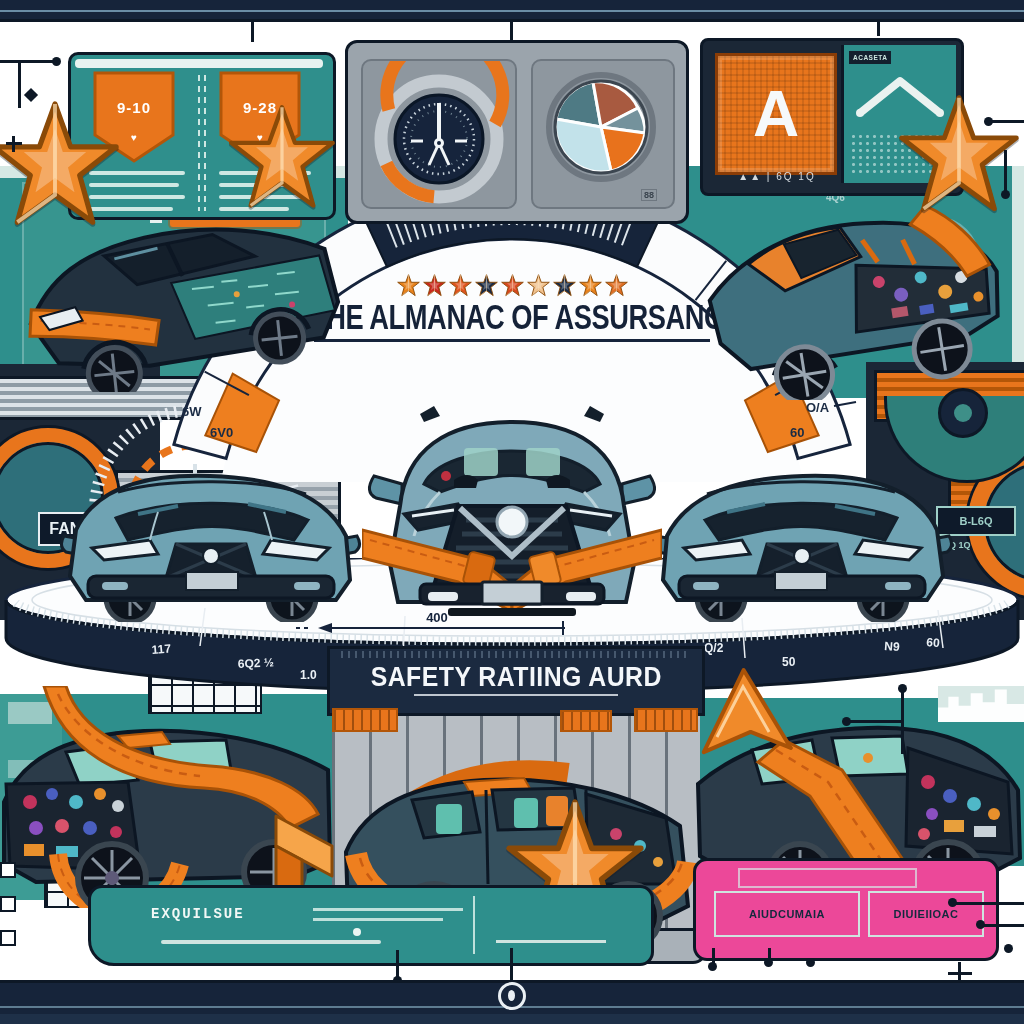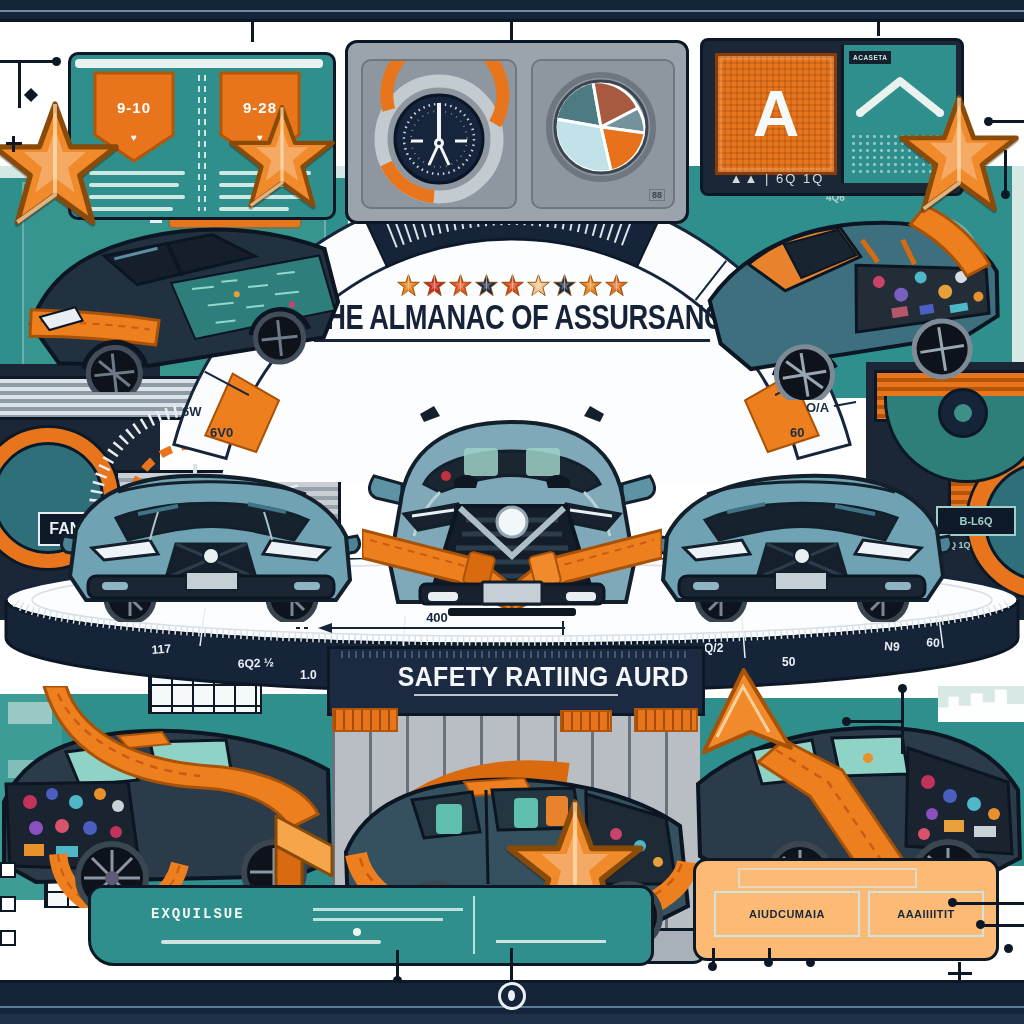--- a/index.html
+++ b/index.html
@@ -199,29 +199,29 @@
     <div class="abs" style="left:183px;top:16px;width:140px;height:146px;background:#8E979F;border:2px solid #6E7780;border-radius:10px;">
       <svg width="140" height="146" viewBox="0 0 140 146">
         <circle cx="68" cy="66" r="52" fill="none" stroke="#6E7780" stroke-width="6"></circle>
         <path d="M68,66 L60,21 A46,46 0 0 0 23,58 Z" fill="#4E7A84" stroke="#FDFEFE" stroke-width="3"></path>
         <path d="M68,66 L60,21 A46,46 0 0 1 105,47 Z" fill="#A85A40" stroke="#FDFEFE" stroke-width="3"></path>
         <path d="M68,66 L105,47 A46,46 0 0 1 112,72 Z" fill="#74929C" stroke="#FDFEFE" stroke-width="3"></path>
         <path d="M68,66 L112,72 A46,46 0 0 1 78,110 Z" fill="#E8721C" stroke="#FDFEFE" stroke-width="3"></path>
         <path d="M68,66 L78,110 A46,46 0 0 1 23,58 Z" fill="#C2E2EA" stroke="#FDFEFE" stroke-width="3"></path>
         <circle cx="68" cy="66" r="46" fill="none" stroke="#3C4650" stroke-width="3"></circle>
       </svg>
-      <div class="abs" style="right:8px;bottom:6px;font-size:9px;font-weight:bold;color:#3A444E;border:1px solid #6E7780;padding:0 2px;">88</div>
+      <div class="abs" style="right:16px;bottom:6px;font-size:9px;font-weight:bold;color:#3A444E;border:1px solid #6E7780;padding:0 2px;">88</div>
     </div>
   </div>
 
   <div class="abs" style="left:700px;top:38px;width:258px;height:152px;background:#1B2736;border:3px solid #0D1826;border-radius:8px;z-index:4;">
     <div class="abs" style="left:12px;top:12px;width:116px;height:116px;background:#E8751C;background-image:repeating-linear-gradient(0deg,rgba(0,0,0,.1) 0 2px,transparent 2px 6px),repeating-linear-gradient(90deg,rgba(0,0,0,.1) 0 2px,transparent 2px 6px);border:3px solid #8A3C06;box-shadow:inset 0 0 0 4px rgba(255,255,255,.15);display:flex;align-items:center;justify-content:center;">
       <span style="font-size:64px;font-weight:bold;color:#F6F9FA;">A</span>
     </div>
-    <div class="abs" style="left:14px;top:130px;width:120px;text-align:center;color:#E8EEF2;font-size:13px;letter-spacing:2px;opacity:.9;">▲▲ | 6Q  1Q</div>
+    <div class="abs" style="left:14px;top:130px;width:120px;text-align:center;color:#E8EEF2;font-size:10px;letter-spacing:2px;opacity:.9;">▲▲ | 6Q  1Q</div>
     <div class="abs" style="left:138px;top:4px;width:112px;height:138px;background:#2E8F8C;border-left:3px solid #0D1826;">
       <div class="abs chip" style="left:5px;top:6px;height:13px;padding:0 4px;background:#13202E;color:#CFE8E3;font-size:6.5px;letter-spacing:.5px;">
           <span>ACASETA</span>
         </div>
       <svg class="abs" style="left:4px;top:22px;" width="104" height="58" viewBox="0 0 104 58">
         <polyline points="12,46 52,14 92,46" fill="none" stroke="#EAF2F0" stroke-width="8" stroke-linejoin="round"></polyline>
         <circle cx="12" cy="46" r="4" fill="#EAF2F0"></circle>
           <circle cx="92" cy="46" r="4" fill="#EAF2F0"></circle>
       </svg>
       <div class="abs" style="left:6px;top:88px;width:100px;height:42px;background-image:radial-gradient(circle,rgba(230,245,242,.55) 1.2px,transparent 1.8px);background-size:7px 7px;"></div>
@@ -421,21 +421,21 @@
     <path d="M8,152 L110,180 M190,180 L292,152" stroke="#C95C12" stroke-width="2" stroke-dasharray="7 6" fill="none"></path>
     <rect x="104" y="166" width="26" height="32" rx="4" fill="#D96A10" stroke="#A85207" stroke-width="2" transform="rotate(14 117 182)"></rect>
     <rect x="170" y="166" width="26" height="32" rx="4" fill="#F08A2A" stroke="#A85207" stroke-width="2" transform="rotate(-14 183 182)"></rect>
     <rect x="58" y="196" width="184" height="20" rx="6" fill="#18222E" stroke="#0D1724" stroke-width="3"></rect>
     <rect x="120" y="194" width="60" height="22" rx="2" fill="#C4CFD6" stroke="#131F2B" stroke-width="3"></rect>
     <rect x="66" y="204" width="30" height="9" rx="4" fill="#E8EEF2"></rect>
       <rect x="204" y="204" width="30" height="9" rx="4" fill="#E8EEF2"></rect>
     <rect x="86" y="220" width="128" height="8" rx="3" fill="#10181F"></rect>
   </svg>
 
-  <div class="abs" style="left:327px;top:646px;width:372px;height:64px;background:#1B2A40;border:3px solid #0D1826;z-index:7;text-align:right;">
+  <div class="abs" style="left:327px;top:646px;width:372px;height:64px;background:#1B2A40;border:3px solid #0D1826;z-index:7;text-align:center;">
     <div style="width:94%;height:7px;margin:2px auto 0;background:repeating-linear-gradient(90deg,#46586E 0 2px,transparent 2px 7px);"></div>
     <span style="display:inline-block;margin-top:4px;color:#F4F7FA;font-size:27px;font-weight:bold;letter-spacing:.5px;transform:scaleX(.92);white-space:nowrap;">SAFETY RATIING AURD</span>
     <div style="width:55%;height:2px;background:#E8EDF2;opacity:.8;margin:1px auto 0;"></div>
   </div>
   <div class="abs patch" style="left:332px;top:708px;width:62px;height:20px;z-index:7;"></div>
   <div class="abs patch" style="left:560px;top:710px;width:48px;height:18px;z-index:7;"></div>
   <div class="abs patch" style="left:634px;top:708px;width:60px;height:20px;z-index:7;"></div>
 
   <div class="abs" style="left:333px;top:928px;width:368px;height:30px;background:#A9B1B8;border:3px solid #0D1826;border-radius:0 0 14px 14px;z-index:4;"></div>
 
@@ -564,27 +564,27 @@
   <div class="abs" style="left:88px;top:885px;width:560px;height:75px;background:#2E8F8C;border:3px solid #0D1826;border-radius:14px 14px 14px 26px;z-index:6;">
     <div class="abs" style="left:60px;top:18px;color:#F2F8F6;font-family:'Liberation Mono',monospace;font-size:14px;font-weight:bold;letter-spacing:2px;">EXQUILSUE</div>
     <div class="abs" style="left:222px;top:20px;width:150px;height:3px;background:#BFE0DB;"></div>
     <div class="abs" style="left:222px;top:30px;width:130px;height:3px;background:#BFE0DB;"></div>
     <div class="abs" style="left:70px;top:52px;width:220px;height:4px;background:#CFE4E0;border-radius:2px;"></div>
     <div class="abs" style="left:262px;top:40px;width:8px;height:8px;border-radius:50%;background:#EAF5F2;"></div>
     <div class="abs" style="left:382px;top:8px;width:2px;height:58px;background:#BFE0DB;"></div>
     <div class="abs" style="left:405px;top:52px;width:110px;height:3px;background:#CFE4E0;"></div>
   </div>
 
-  <div class="abs" style="left:693px;top:858px;width:300px;height:97px;background:#fdba74;border:3px solid #0D1826;border-radius:14px;z-index:6;">
+  <div class="abs" style="left:693px;top:858px;width:300px;height:97px;background:#ec4899;border:3px solid #0D1826;border-radius:14px;z-index:6;">
     <div class="abs" style="left:42px;top:7px;width:175px;height:16px;border:2px solid rgba(216,232,229,.7);"></div>
     <div class="abs chip" style="left:18px;top:30px;width:142px;height:42px;border:2px solid #CFE4E0;color:#13293D;font-size:11px;letter-spacing:.5px;">
         <span>AIUDCUMAIA</span>
       </div>
     <div class="abs chip" style="left:172px;top:30px;width:112px;height:42px;border:2px solid #CFE4E0;color:#13293D;font-size:11px;letter-spacing:.5px;">
-        <span>AAAIIIITIT</span>
+        <span>DIUIEIIOAC</span>
       </div>
   </div>
 
   <div class="abs navyline" style="left:251px;top:0;width:3px;height:42px;z-index:8;"></div>
   <div class="abs navyline" style="left:510px;top:0;width:3px;height:40px;z-index:8;"></div>
   <div class="abs navyline" style="left:877px;top:0;width:3px;height:36px;z-index:8;"></div>
   <div class="abs navyline" style="left:0;top:60px;width:56px;height:3px;z-index:8;"></div>
   <div class="abs dot" style="left:52px;top:57px;z-index:8;"></div>
   <div class="abs navyline" style="left:18px;top:60px;width:3px;height:48px;z-index:8;"></div>
   <div class="abs" style="left:26px;top:90px;width:10px;height:10px;background:#0D1826;transform:rotate(45deg);z-index:8;"></div>

